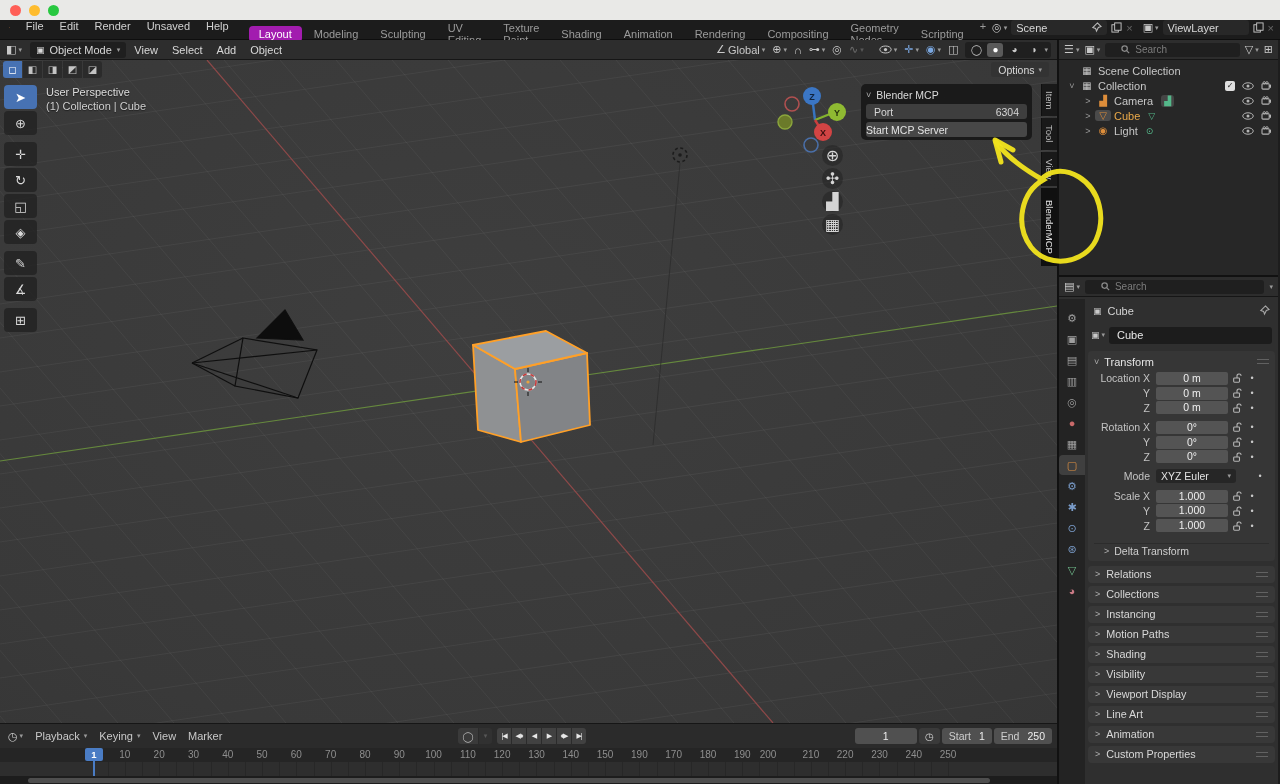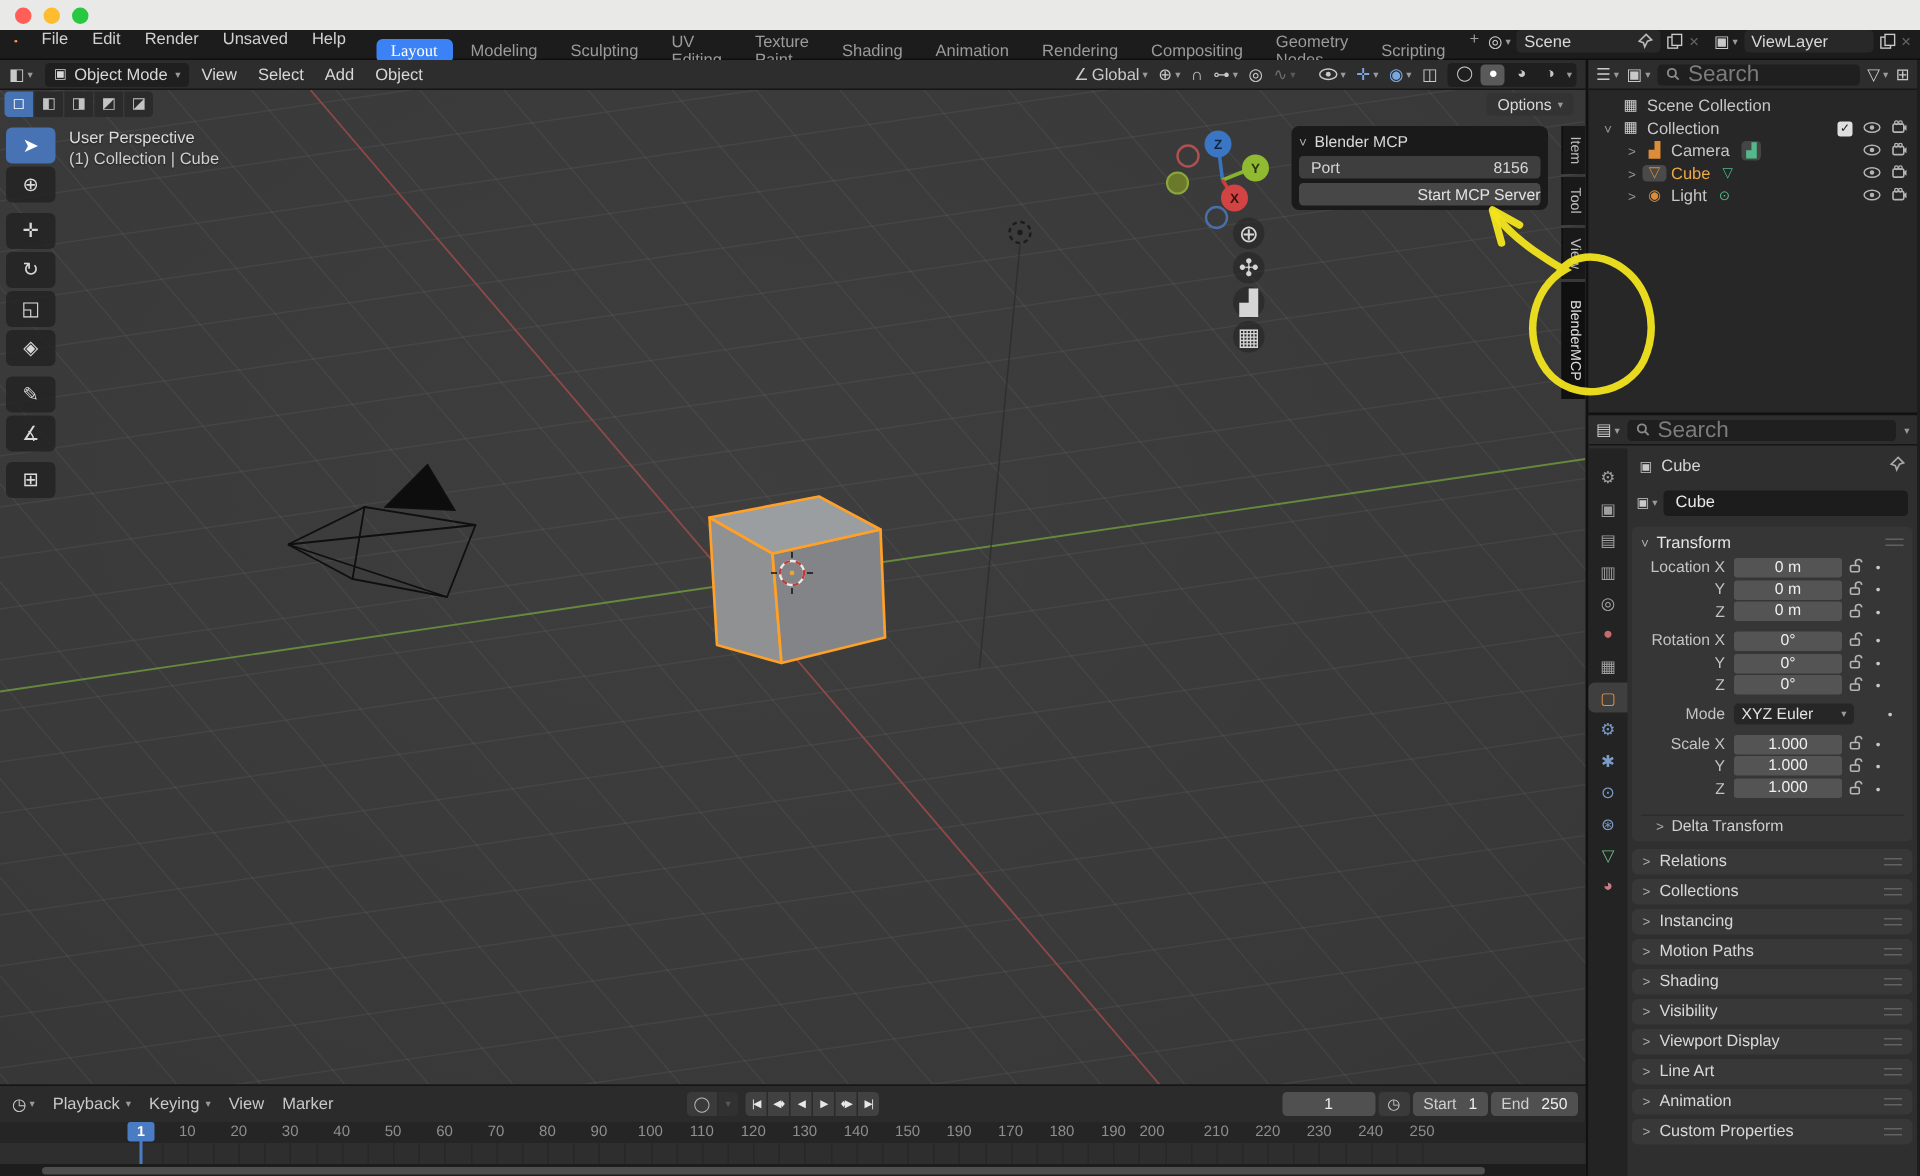--- a/index.html
+++ b/index.html
@@ -13,21 +13,21 @@
   .titlebar { position:relative; height:20px; background:#e9e9e7; display:flex; align-items:center; }
   .tl { width:11px; height:11px; border-radius:50%; margin-left:8px; }
   .tl.red{ background:#ff5f57; margin-left:10px;} .tl.yel{background:#febc2e;} .tl.grn{background:#28c840;}
   .title-text { position:absolute; left:0; right:0; text-align:center; font-size:12px; font-weight:bold; color:#3b3b3b; }
   
   .topbar { height:20px; background:#1c1c1c; display:flex; align-items:flex-start; font-size:11px; color:#d2d2d2; border-bottom:1px solid #0e0e0e; }
   .logo { width:15px; height:15px; margin:0 8px 0 9px; }
   .tb-menu { padding:0 8px; cursor:default; }
   .tb-tabs { display:flex; align-items:center; margin-left:12px; gap:2px; }
   .tb-tab { padding:2px 10px; color:#9b9b9b; border-radius:4px; }
-  .tb-tab.active { background:#3b82f6; color:#fff;font-family:Liberation Serif, serif; }
+  .tb-tab.active { background:#a21caf; color:#fff; }
   .tb-plus { color:#9b9b9b; padding:0 6px; }
   .tb-right { margin-left:auto; display:flex; align-items:center; gap:4px; margin-right:6px; }
   .chip { background:#282828; border-radius:3px; height:15px; display:flex; align-items:center; padding:0 5px; gap:4px; }
   .chip .lbl { color:#d8d8d8; }
   .dd { font-size:7px; color:#9a9a9a; }
   .icon-sm { width:11px; height:11px; display:inline-block; }
   .dim { opacity:.4; }
   
   .main { display:flex; height:744px; }
   .col-left { width:1059px; border-right:2px solid #111; display:flex; flex-direction:column; }
@@ -55,21 +55,21 @@
   .tool-btn { width:33px; height:24px; margin-bottom:2px; background:rgba(34,34,34,.82); border-radius:4px; color:#d9d9d9; font-size:13px; display:flex; align-items:center; justify-content:center; }
   .tool-btn.active { background:#4772b3; color:#fff; }
   .tool-btn.gap { margin-top:5px; }
   .vp-info { position:absolute; left:46px; top:25px; font-size:11px; color:#dcdcdc; line-height:14px; text-shadow:0 1px 1px rgba(0,0,0,.5); }
   .vp-info .l2 { color:#cfcfcf; }
   .options-btn { position:absolute; right:8px; top:2px; height:15px; background:#333; border-radius:3px; padding:0 7px; display:flex; align-items:center; gap:4px; font-size:10.5px; color:#d9d9d9; }
   
   .mcp-panel { position:absolute; left:861px; top:24px; width:171px; height:56px; background:rgba(24,24,24,.93); border-radius:5px; padding:3px 5px; }
   .mcp-head { display:flex; align-items:center; gap:5px; font-size:10.5px; color:#dadada; height:15px; }
   .mcp-row { background:#3e3e3e; border-radius:3px; height:15px; display:flex; align-items:center; justify-content:space-between; padding:0 8px; font-size:10.5px; color:#d6d6d6; margin-top:2px; }
-  .mcp-btn { background:#474747; border-radius:3px; height:15px; display:flex; align-items:center; justify-content:flex-end; font-size:10.5px; color:#e3e3e3; margin-top:3px; }
+  .mcp-btn { background:#474747; border-radius:3px; height:15px; display:flex; align-items:center; justify-content:flex-start; font-size:10.5px; color:#e3e3e3; margin-top:3px; }
   
   .side-tabs { position:absolute; right:0; top:24px; display:flex; flex-direction:column; gap:2px; }
   .side-tab { writing-mode:vertical-rl; background:#191919; color:#bdbdbd; font-size:9.5px; padding:7px 2px; border-radius:0 0 0 0; border-left:1px solid #0f0f0f; width:16px; text-align:center; }
   .side-tab.active { background:#101010; color:#e0e0e0; }
   
   .gizmo { position:absolute; left:775px; top:25px; }
   .view-tools { position:absolute; left:822px; top:85px; display:flex; flex-direction:column; gap:2px; }
   .vt-btn { width:21px; height:21px; border-radius:50%; background:rgba(35,35,35,.55); display:flex; align-items:center; justify-content:center; color:#d5d5d5; }
   
   .timeline { height:61px; background:#2b2b2b; border-top:1px solid #161616; position:relative; font-size:11px; }
@@ -91,21 +91,21 @@
   .rl-num { position:absolute; top:1px; width:30px; margin-left:-15px; text-align:center; font-size:10px; color:#8e8e8e; }
   .track { position:absolute; left:0; right:0; top:38px; height:14px; background:#2e2e2e; }
   .tk-line { position:absolute; top:0; bottom:0; width:1px; background:rgba(0,0,0,.14); }
   .playhead-line { position:absolute; left:93px; top:24px; width:2px; height:28px; background:#4a7cc4; }
   .playhead-badge { position:absolute; left:85px; top:24px; width:18px; height:13px; background:#4a7cc4; border-radius:2px; color:#fff; font-size:9.5px; font-weight:bold; text-align:center; line-height:13px; }
   .tml-scroll { position:absolute; left:0; right:0; top:52px; height:9px; background:#1d1d1d; }
   .tml-thumb { position:absolute; left:28px; width:962px; top:2px; height:5px; border-radius:3px; background:#4e4e4e; }
   
   .outliner { height:237px; background:#272727; display:flex; flex-direction:column; border-bottom:2px solid #111; }
   .panel-header { height:20px; background:#2d2d2d; display:flex; align-items:center; padding:0 5px; gap:5px; border-bottom:1px solid #161616; }
-  .search-box { flex:1; height:14px; background:#1f1f1f; border-radius:3px; display:flex; align-items:center; padding:0 6px; gap:5px; color:#7c7c7c; font-size:15px; }
+  .search-box { flex:1; height:14px; background:#1f1f1f; border-radius:3px; display:flex; align-items:center; padding:0 16px; gap:5px; color:#7c7c7c; font-size:10px; }
   .ol-body { flex:1; padding-top:3px; }
   .ol-row { height:15px; display:flex; align-items:center; font-size:11px; color:#c7c7c7; padding-right:6px; }
   .ol-chev { width:14px; text-align:center; color:#9a9a9a; font-size:9px; }
   .ol-icon { width:16px; text-align:center; font-size:10px; color:#dd8d3a; }
   .ol-icon.neutral { color:#cfcfcf; }
   .ol-label { margin-left:3px; }
   .ol-label.sel { color:#eaa949; }
   .ol-badge { margin-left:8px; color:#54b88a; font-size:9px; }
   .ol-badge.chipped { background:#454545; border-radius:3px; padding:1px 3px; }
   .chip-ic { background:#4a4a4a; border-radius:3px; padding:0 2px; }
@@ -401,21 +401,21 @@
             <div class="vt-btn">▦</div>
           </div>
 
         <div class="mcp-panel">
           <div class="mcp-head">
             <span class="chev">˅</span>
             <span>Blender MCP</span>
           </div>
           <div class="mcp-row">
             <span>Port</span>
-            <span>8156</span>
+            <span>6304</span>
           </div>
           <div class="mcp-btn">
             <span>Start MCP Server</span>
           </div>
         </div>
 
         <div class="side-tabs" id="side-tabs">
             <div class="side-tab">Item</div>
             <div class="side-tab">Tool</div>
             <div class="side-tab">View</div>

